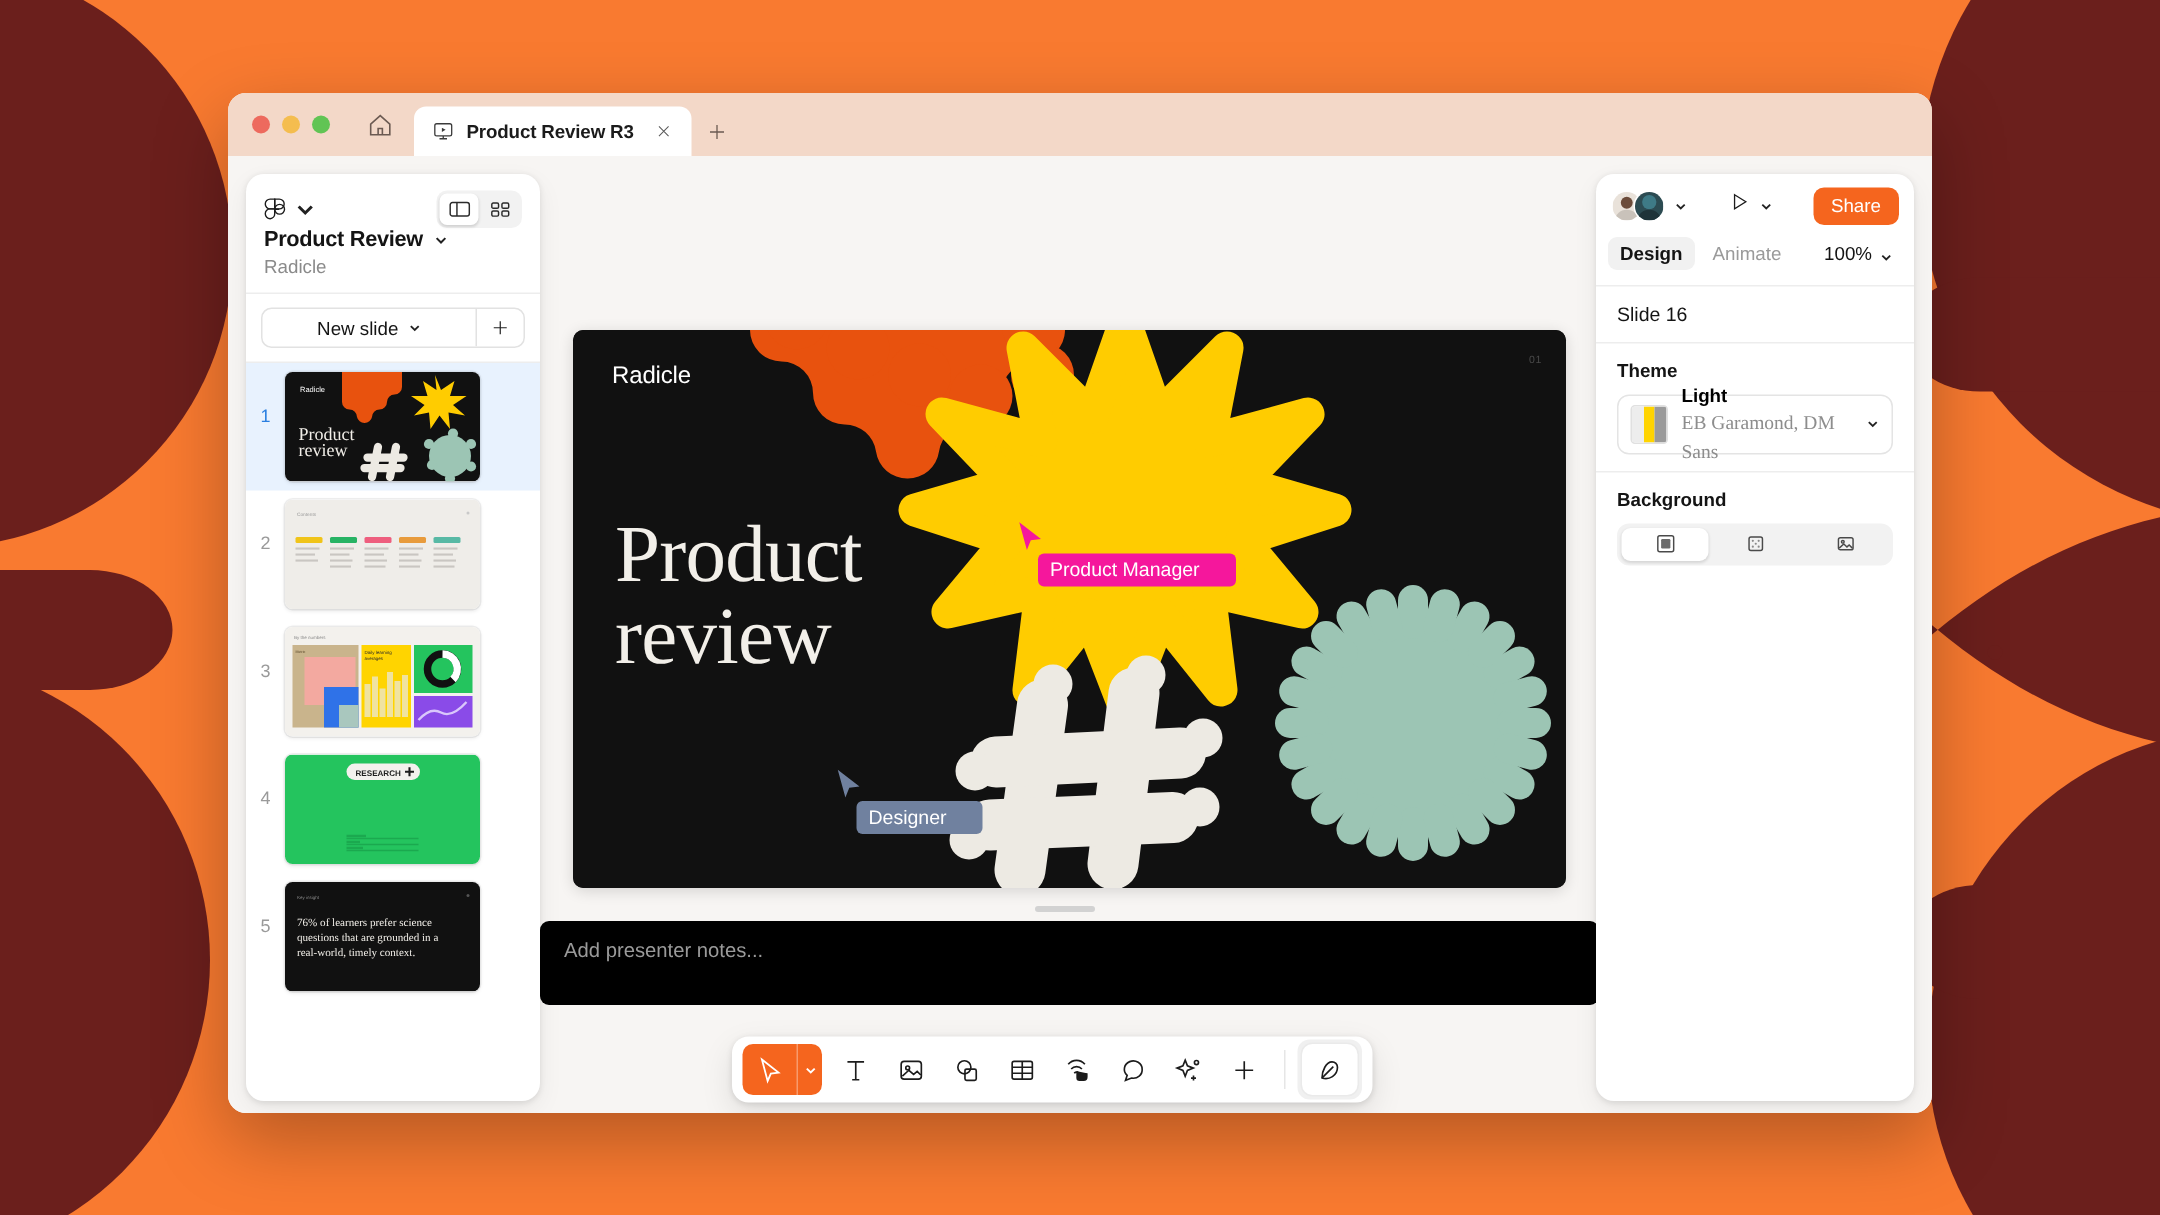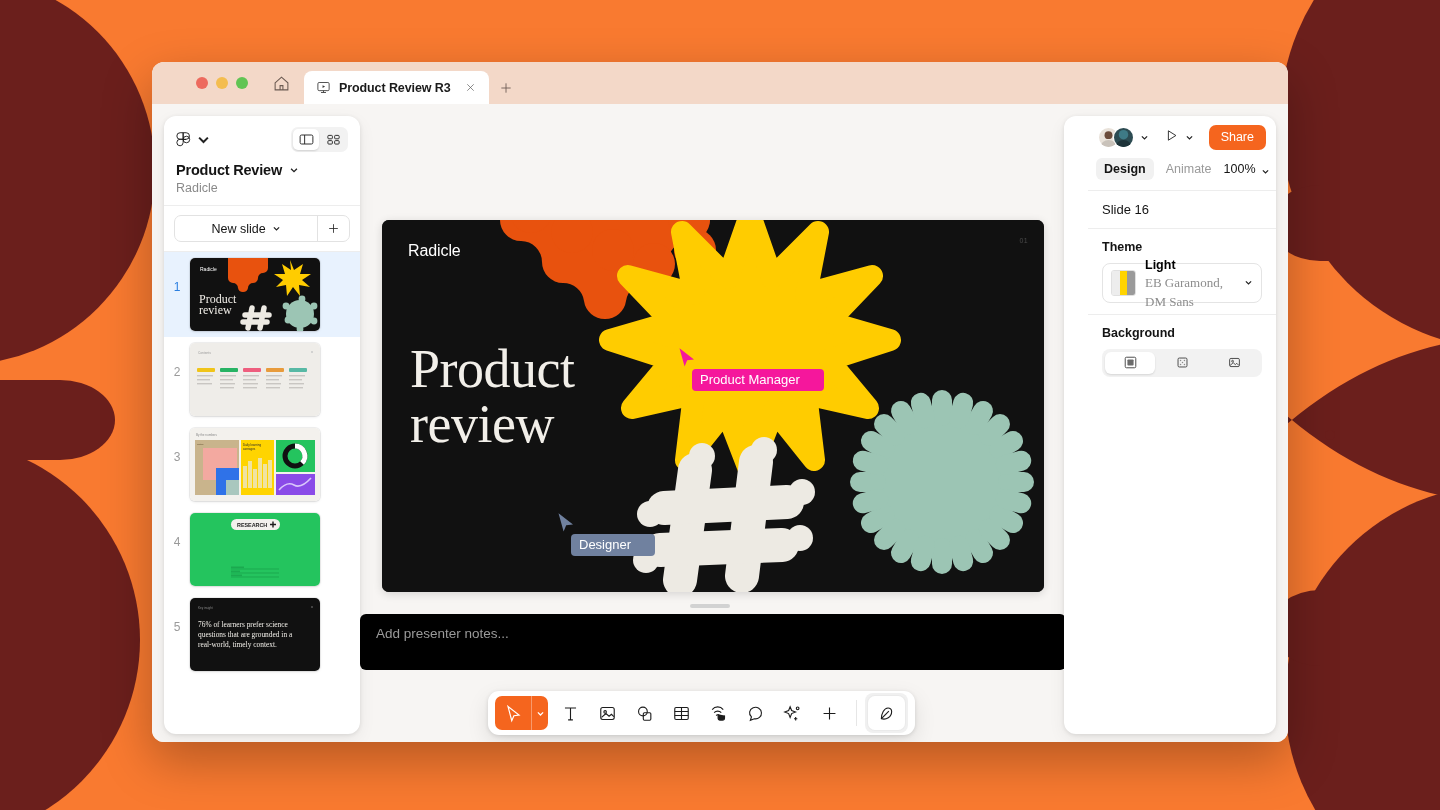--- a/index.html
+++ b/index.html
@@ -21,21 +21,21 @@
     border-radius: 12px;
     box-shadow: 0 18px 50px rgba(0,0,0,.28);
     overflow: hidden;
     display: flex; flex-direction: column;
   }
 
   
   #chrome {
     height: 42px; background: #F3D8C8;
     display: flex; align-items: flex-end; gap: 0;
-    position: relative; flex: 0 0 42px; padding-left: 28px;
+    position: relative; flex: 0 0 42px;
   }
   .traffic { display: flex; gap: 8px; align-items: center; height: 42px; padding: 0 14px 0 16px; }
   .dot { width: 12px; height: 12px; border-radius: 50%; }
   .dot.r { background: #ED6A5E; }
   .dot.y { background: #F4BD4F; }
   .dot.g { background: #61C454; }
   .homebtn {
     width: 38px; height: 42px; display: flex; align-items: center; justify-content: center;
   }
   .homebtn svg { width: 17px; height: 17px; stroke: #6b5a52; fill: none; stroke-width: 1.5; }
@@ -63,21 +63,21 @@
   }
   .lp-top { padding: 10px 12px 0 12px; }
   .lp-toprow { display: flex; align-items: center; justify-content: space-between; height: 26px; }
   .figmark { display: flex; align-items: center; gap: 5px; }
   .figmark svg { width: 15px; height: 21px; display: block; }
   .chev { width: 9px; height: 9px; stroke: #222; stroke-width: 1.6; fill: none; }
   .viewtoggle { display: flex; background: #F2F2F2; border-radius: 7px; padding: 2px; gap: 1px; }
   .vt { width: 26px; height: 21px; border-radius: 5px; display: flex; align-items: center; justify-content: center; }
   .vt.active { background: #FFF; box-shadow: 0 1px 2px rgba(0,0,0,.14); }
   .vt svg { width: 15px; height: 13px; stroke: #2b2b2b; fill: none; stroke-width: 1.3; }
-  .deckname { font-size: 14.5px; font-weight: 700; color: #141414; letter-spacing: -.2px; margin-top: 10px; display: flex; align-items: center; gap: 7px; }
+  .deckname { font-size: 14.5px; font-weight: 700; color: #141414; letter-spacing: -.2px; margin-top: 0; display: flex; align-items: center; gap: 7px; }
   .deckname .chev { width: 10px; height: 10px; }
   .deckorg { font-size: 12.5px; color: #8a8a8a; margin-top: 3px; padding-bottom: 10px; }
   .lp-divider { height: 1px; background: #EDEDED; }
   .lp-newslide { padding: 9px 10px; }
   .nsrow {
     height: 27px; border: 1px solid #E2E2E2; border-radius: 7px;
     display: flex; align-items: stretch; overflow: hidden; background: #fff;
   }
   .nsmain { flex: 1; display: flex; align-items: center; justify-content: center; gap: 6px; font-size: 12.5px; color: #141414; font-weight: 400; }
   .nsmain .chev { width: 9px; height: 9px; }
@@ -142,21 +142,20 @@
   .toolsep { width: 1px; height: 26px; background: #E6E6E6; margin: 0 8px; }
   .tool.penbtn { background: #FFF; box-shadow: 0 0 0 1px #EAEAEA; }
   .penwrap { background: #F0F0F0; border-radius: 8px; padding: 3px; display: flex; }
 
   
   #rightpanel {
     position: absolute; right: 12px; top: 12px; width: 212px; height: 618px;
     background: #FFFFFF; border-radius: 12px;
     box-shadow: 0 1px 4px rgba(0,0,0,.10), 0 6px 18px rgba(0,0,0,.06);
     overflow: hidden;
-    padding-left: 24px;
   }
   .rp-top { padding: 9px 10px 0 10px; display: flex; align-items: center; justify-content: space-between; }
   .avatars { display: flex; align-items: center; }
   .av { width: 21px; height: 21px; border-radius: 50%; border: 1.5px solid #fff; overflow: hidden; }
   .av:nth-child(2) { margin-left: -6px; }
   .av svg { display: block; width: 100%; height: 100%; }
   .avchev { margin-left: 6px; }
   .playgrp { display: flex; align-items: center; gap: 6px; }
   .playgrp .pl svg { width: 15px; height: 15px; stroke: #1c1c1c; fill: none; stroke-width: 1.4; }
   .sharebtn {

